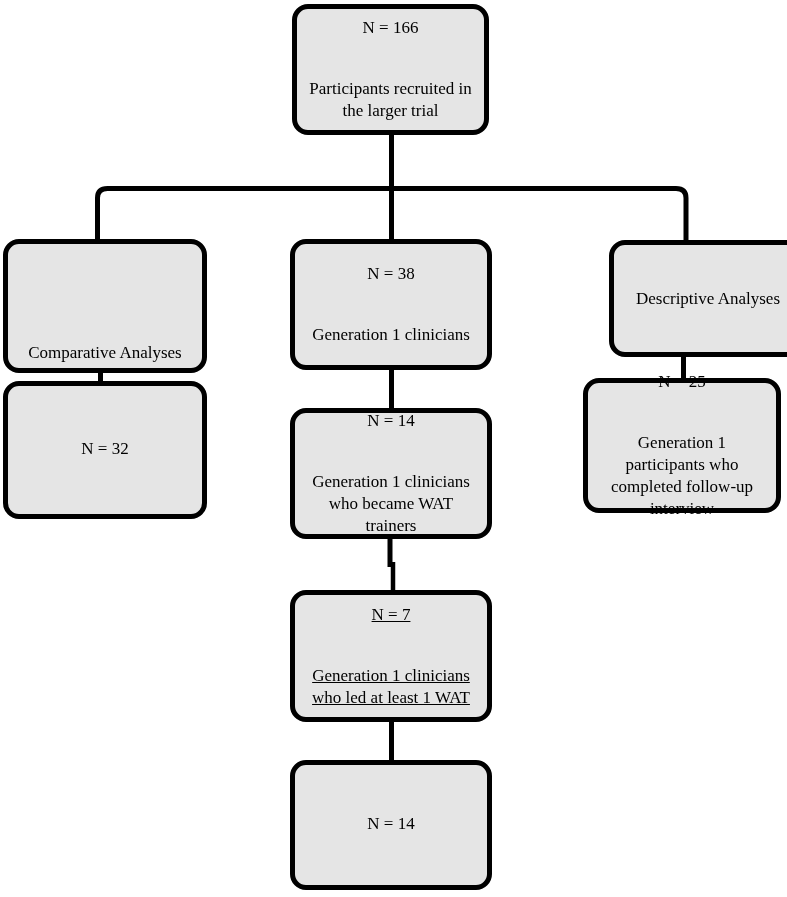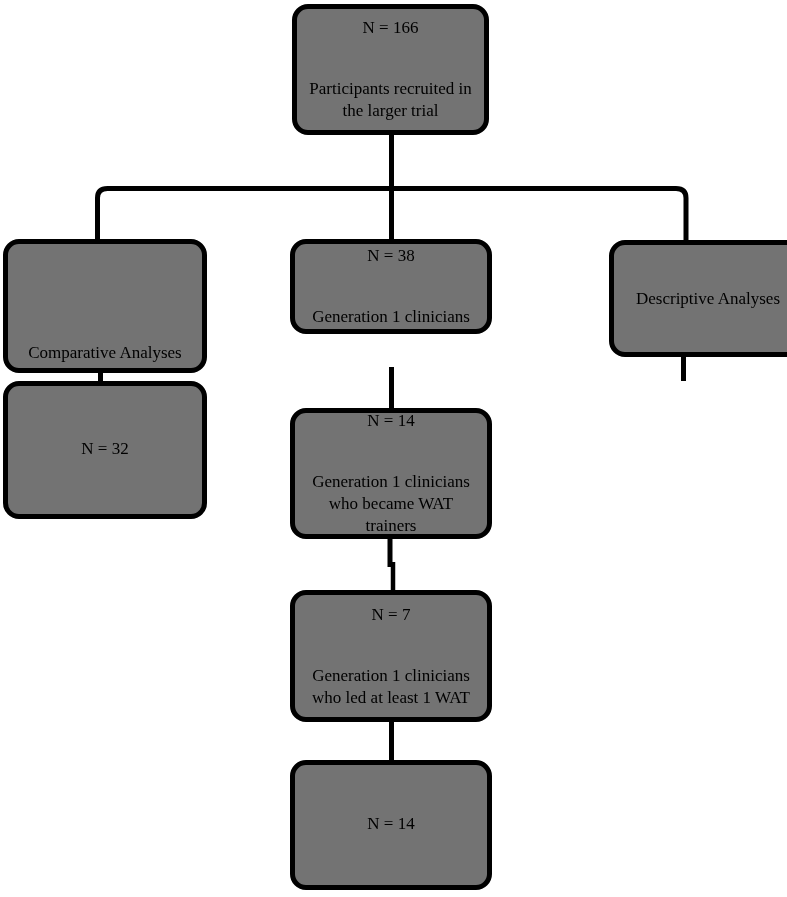--- a/index.html
+++ b/index.html
@@ -19,21 +19,21 @@
     left: 0;
     top: 0;
     z-index: 1;
   }
   .box {
     position: absolute;
     z-index: 2;
     box-sizing: border-box;
     border: 5px solid #000000;
     border-radius: 16px;
-    background: #737373;
+    background: #e5e5e5;
     display: flex;
     flex-direction: column;
     align-items: center;
     justify-content: center;
     text-align: center;
     font-family: "Liberation Serif", "DejaVu Serif", serif;
     font-size: 17px;
     line-height: 22px;
     color: #000000;
     padding: 4px 10px;
@@ -72,43 +72,50 @@
     <span class="n-label">N = 166</span>
     <span class="desc">Participants recruited in
 the larger trial</span>
   </div>
 
   <div class="box" style="left:3px; top:239px; width:204px; height:134px;justify-content:flex-end;">
 
     <span class="desc">Comparative Analyses</span>
   </div>
 
-  <div class="box" style="left:290px; top:239px; width:202px; height:95px;text-align:right;">
+  <div class="box" style="left:290px; top:239px; width:202px; height:131px;text-align:right;">
     <span class="n-label">N = 38</span>
     <span class="desc">Generation 1 clinicians</span>
   </div>
 
   <div class="box" style="left:609px; top:240px; width:198px; height:117px;">
 
     <span class="desc">Descriptive Analyses</span>
   </div>
 
   <div class="box" style="left:3px; top:381px; width:204px; height:138px;">
     <span class="n-label">N = 32</span>
   </div>
 
   <div class="box" style="left:290px; top:408px; width:202px; height:131px;">
     <span class="n-label">N = 14</span>
     <span class="desc">Generation 1 clinicians
 who became WAT
 trainers</span>
   </div>
 
+  <div class="box" style="left:583px; top:378px; width:198px; height:135px;">
+    <span class="n-label">N = 25</span>
+    <span class="desc">Generation 1
+participants who
+completed follow-up
+interview</span>
+  </div>
 
-  <div class="box" style="left:290px; top:590px; width:202px; height:132px;">
+  <div class="box" style="left:290px; top:590px; width:202px; height:132px;text-decoration:underline;">
     <span class="n-label">N = 7</span>
     <span class="desc">Generation 1 clinicians
 who led at least 1 WAT</span>
   </div>
 
   <div class="box" style="left:290px; top:760px; width:202px; height:130px;">
     <span class="n-label">N = 14</span>
   </div>
 
 </div>

